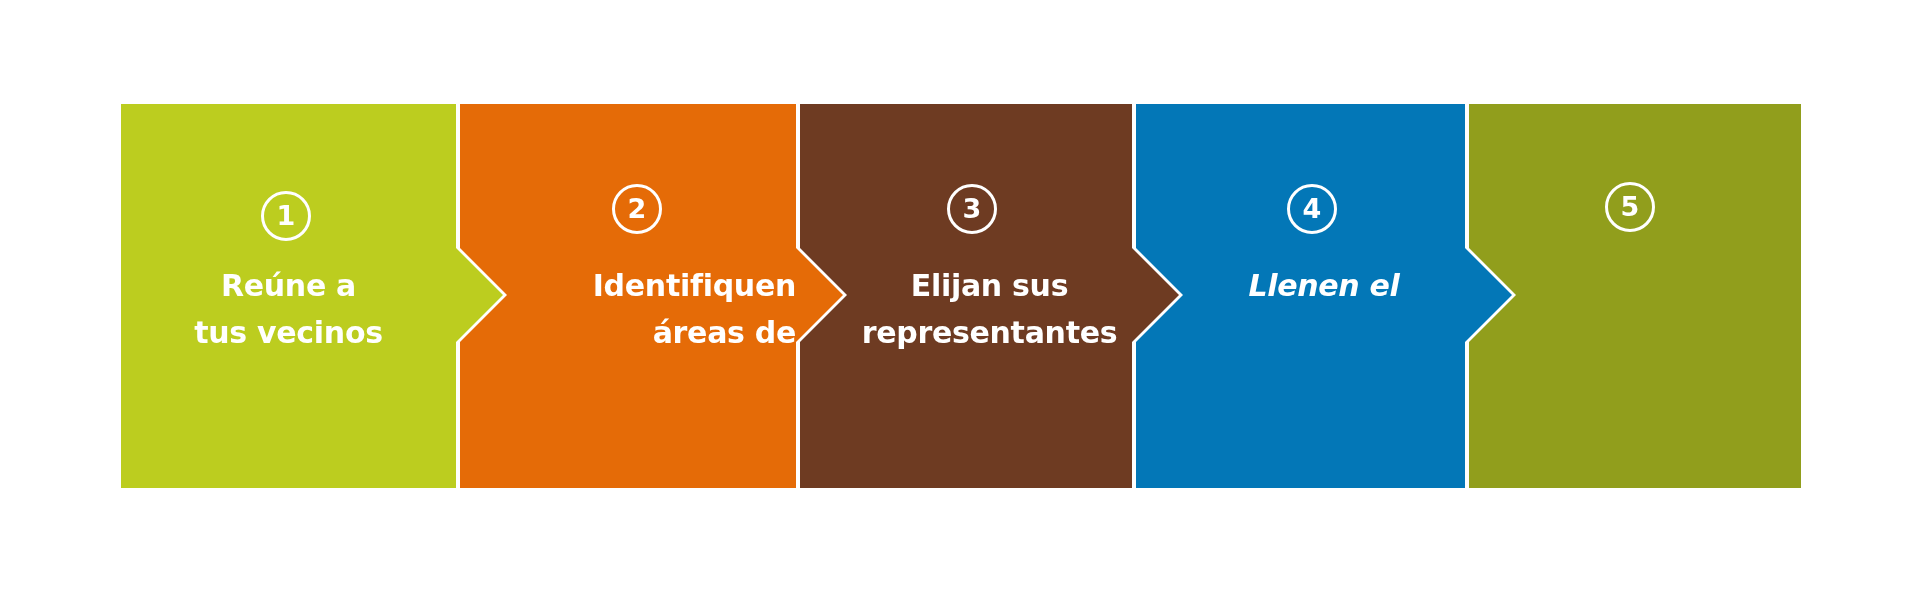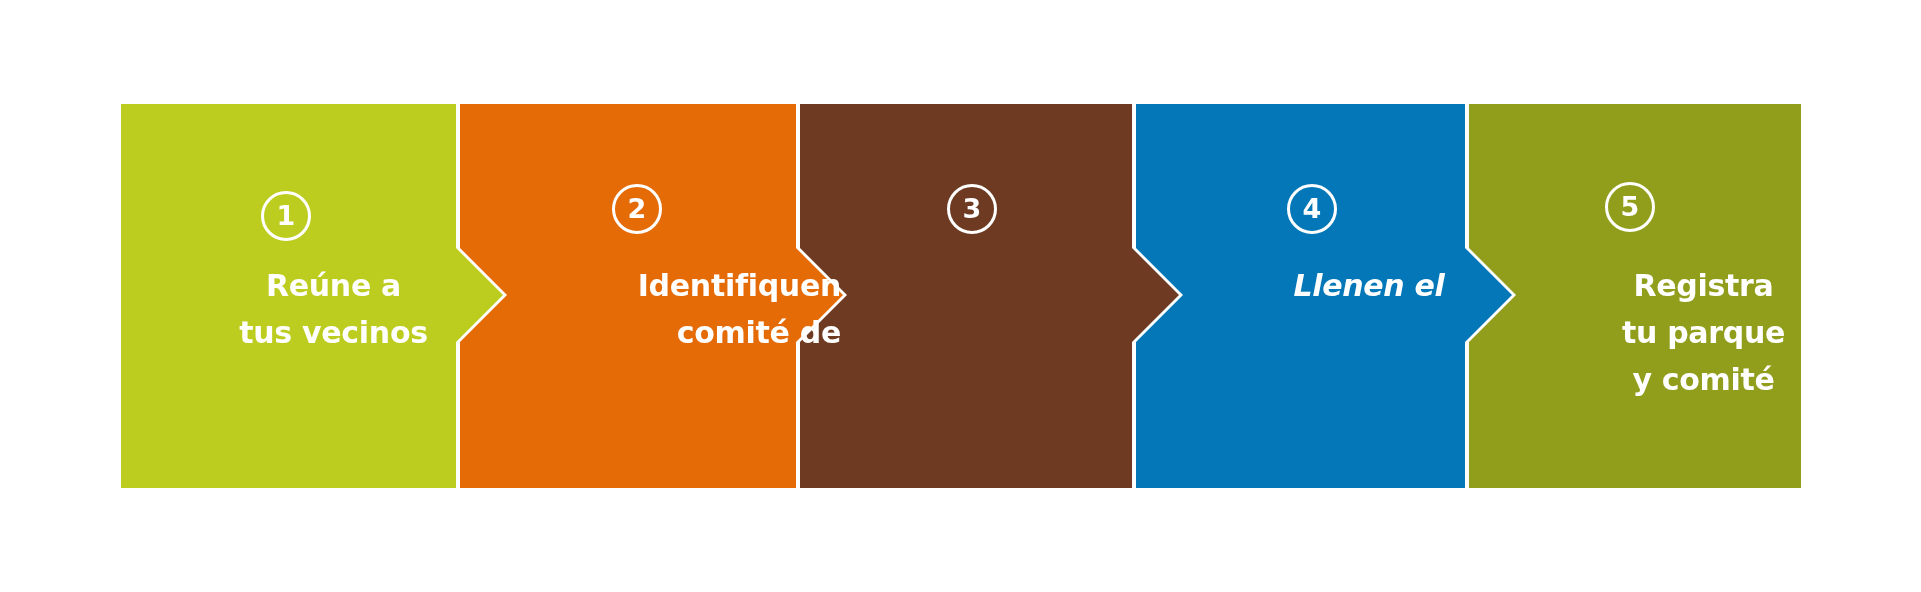--- a/index.html
+++ b/index.html
@@ -42,21 +42,20 @@
     .step-label {
       position: absolute;
       left: 0;
       width: 100%;
       text-align: center;
       color: #ffffff;
       font-weight: bold;
       font-size: 30px;
       line-height: 47px;
       letter-spacing: -0.3px;
-      margin-left: 45px;
     }
     .step-label span {
       display: block;
       white-space: nowrap;
     }
   </style>
 </head>
 <body>
 
 <div id="diagram">
@@ -78,36 +77,35 @@
     <div class="step-label" style="top:158px;">
       <span>Reúne a</span>
       <span>tus vecinos</span>
     </div>
   </div>
 
   <div class="step" style="left:507px;width:289px;">
     <div class="step-number" style="left:105px;top:80px;">2</div>
     <div class="step-label" style="top:158px;text-align:right;">
       <span>Identifiquen</span>
-      <span>comité de</span>
+      <span>áreas de</span>
     </div>
   </div>
 
   <div class="step" style="left:847px;width:285px;">
     <div class="step-number" style="left:100px;top:80px;">3</div>
+    <div class="step-label" style="top:158px;">
+      <span>Elijan sus</span>
+      <span>representantes</span>
+    </div>
   </div>
 
   <div class="step" style="left:1183px;width:282px;">
     <div class="step-number" style="left:104px;top:80px;">4</div>
     <div class="step-label" style="top:158px;font-style:italic;">
       <span>Llenen el</span>
     </div>
   </div>
 
   <div class="step" style="left:1516px;width:285px;">
     <div class="step-number" style="left:89px;top:78px;">5</div>
-    <div class="step-label" style="top:158px;">
-      <span>Registra</span>
-      <span>tu parque</span>
-      <span>y comité</span>
-    </div>
   </div>
 </div>
 
 </body></html>

